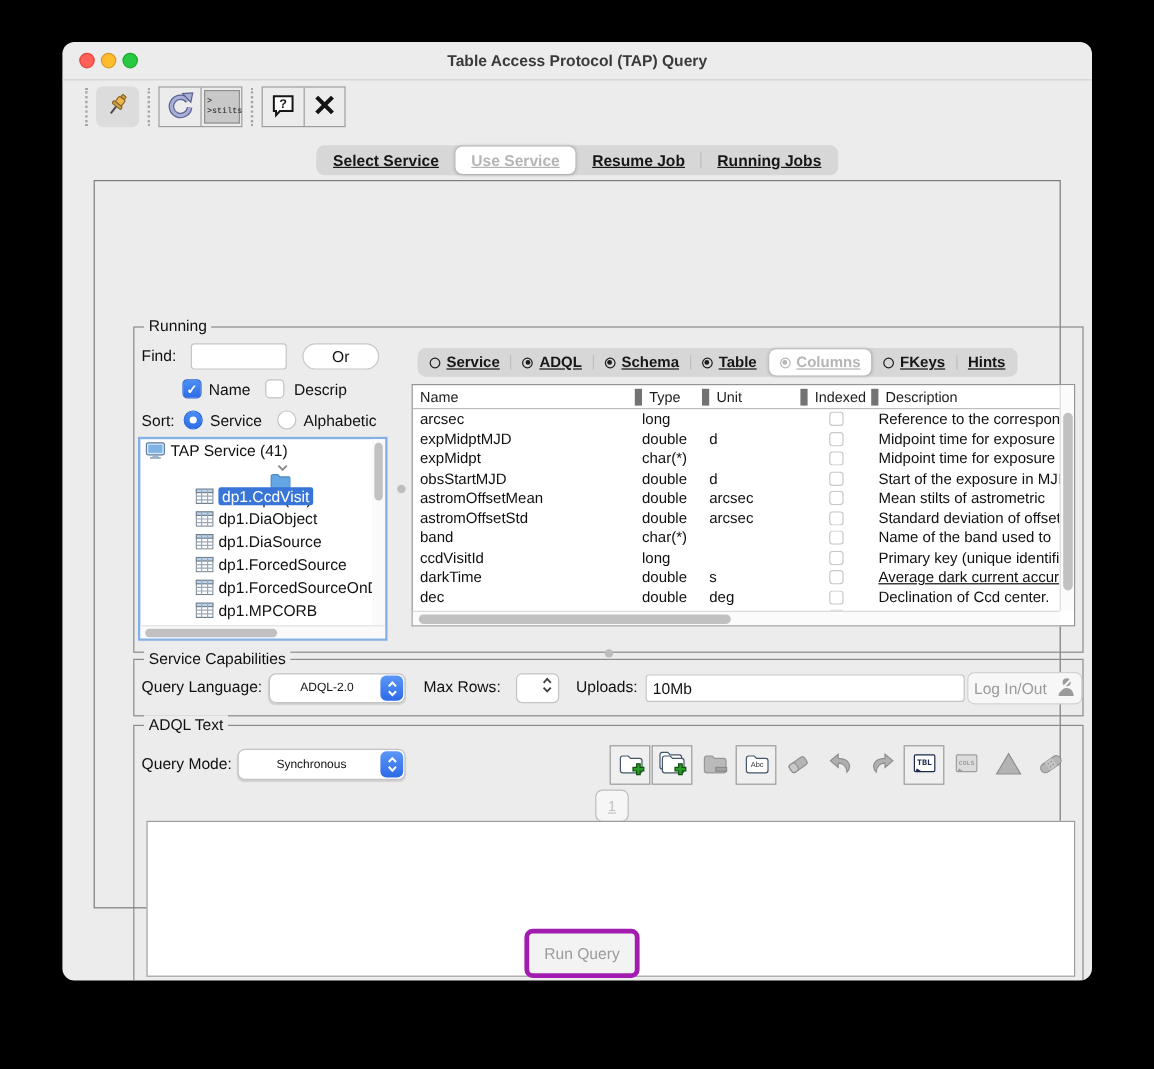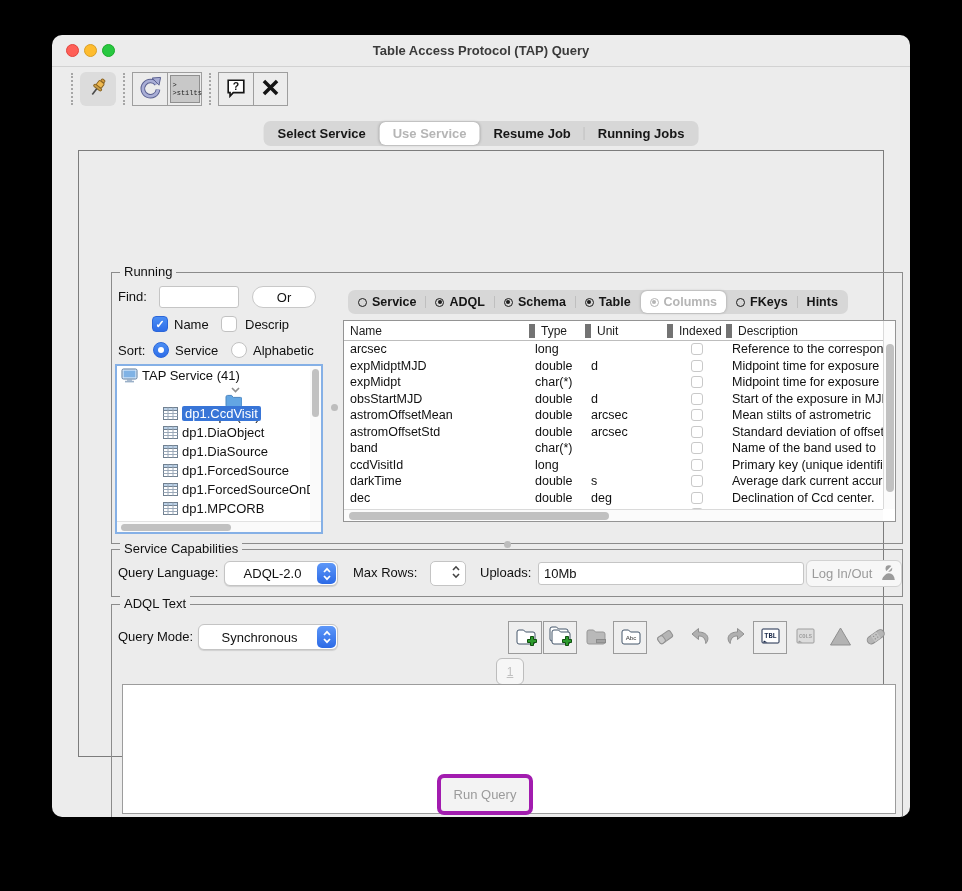--- a/index.html
+++ b/index.html
@@ -24,21 +24,21 @@
   .tbtn.pin { background:#dcdcdc; border-radius:6px; }
   .tgroup { display:flex; border:1px solid #9e9e9e; background:#ececec; }
   .tgroup .tbtn { width:34px; height:32px; }
   .tgroup .tbtn + .tbtn { border-left:1px solid #9e9e9e; }
   .stiltsbox { width:30px; height:28px; background:#c8c8c8; border:1px solid #8f8f8f;
                font-family:"Liberation Mono",monospace; font-size:7px; line-height:8px;
                color:#222; text-align:left; padding:5px 1px 0 2px; }
 
   
   .segbar { position:absolute; display:flex; align-items:stretch; background:#d7d7d7; border-radius:7px; padding:1px; }
-  .seg { display:flex; align-items:center; padding:0 13px; font-size:13px; font-weight:bold; color:#161616; white-space:nowrap; }
+  .seg { display:flex; align-items:center; padding:0 13px; font-size:13px; font-weight:bold; color:#161616; white-space:nowrap;text-decoration:underline; }
   .seg.sel { background:#fff; border-radius:6px; color:#b5b5b5; box-shadow:0 0 3px rgba(0,0,0,.28); }
   .seg-sep { width:1px; background:#bfbfbf; margin:5px 0; }
   .seg-sep.hide { background:transparent; }
   #main-tab-bar { top:86px; left:50%; transform:translateX(-50%); height:25px; }
   #view-tab-bar { left:236px; top:17px; height:24px; }
   #view-tab-bar .seg { padding:0 9px; font-size:12.5px; }
   .glyph { width:9px; height:9px; border:1.2px solid #1d1d1d; border-radius:50%; margin-right:5px;
            display:inline-flex; align-items:center; justify-content:center; flex:none; }
   .glyph.filled::before { content:''; width:4px; height:4px; background:#1d1d1d; border-radius:50%; }
   .seg.sel .glyph { border-color:#b5b5b5; }
@@ -92,21 +92,21 @@
   .td.center { display:flex; justify-content:center; padding-left:0; }
   .mini-cb { width:12px; height:12px; border:1px solid #c9c9c9; border-radius:3px; background:#fff; }
   .dt-vsb { position:absolute; right:0; top:0; bottom:12px; width:12px; border-left:1px solid #dadada; background:#fbfbfb; }
   .dt-hsb { position:absolute; left:0; right:12px; bottom:0; height:12px; border-top:1px solid #dadada; background:#fbfbfb; }
 
   .divdot { position:absolute; width:7px; height:7px; border-radius:50%; background:#bdbdbd; }
 
   
   .dd { position:absolute; background:#fff; border:1px solid #c4c4c4; border-radius:6px;
         box-shadow:0 1px 1px rgba(0,0,0,.12); display:flex; align-items:center; }
-  .dd .val { flex:1; text-align:center; font-size:13px; color:#111; padding-left:4px; }
+  .dd .val { flex:1; text-align:center; font-size:10px; color:#111; padding-left:4px; }
   .dd .cap { width:19px; align-self:stretch; margin:1px; background:linear-gradient(#5d97f8,#2c6ae6);
              border-radius:5px; display:flex; align-items:center; justify-content:center; flex:none; }
   .spin { position:absolute; background:#fff; border:1px solid #c4c4c4; border-radius:5px;
           display:flex; align-items:center; justify-content:flex-end; padding-right:4px; }
 
   
   .atoolbar { position:absolute; left:396px; top:16px; display:flex; gap:1px; }
   .tool { width:34px; height:33px; display:flex; align-items:center; justify-content:center;
           background:transparent; border:1px solid transparent; }
   .tool.on { border:1px solid #9b9b9b; background:#efefef; }
@@ -430,21 +430,21 @@
               </div>
               <div class="td" style="width: 159px;">Primary key (unique identifi</div>
             </div>
             <div class="rowt">
               <div class="td" style="width: 185px;">darkTime</div>
               <div class="td" style="width: 56px;">double</div>
               <div class="td" style="width: 82px;">s</div>
               <div class="td center" style="width: 59px;">
                 <span class="mini-cb"></span>
               </div>
-              <div class="td" style="width: 159px;">Average dark current accur</div>
+              <div class="td" style="width: 159px; text-decoration: underline;">Average dark current accur</div>
             </div>
             <div class="rowt">
               <div class="td" style="width: 185px;">dec</div>
               <div class="td" style="width: 56px;">double</div>
               <div class="td" style="width: 82px;">deg</div>
               <div class="td center" style="width: 59px;">
                 <span class="mini-cb"></span>
               </div>
               <div class="td" style="width: 159px;">Declination of Ccd center.</div>
             </div>

